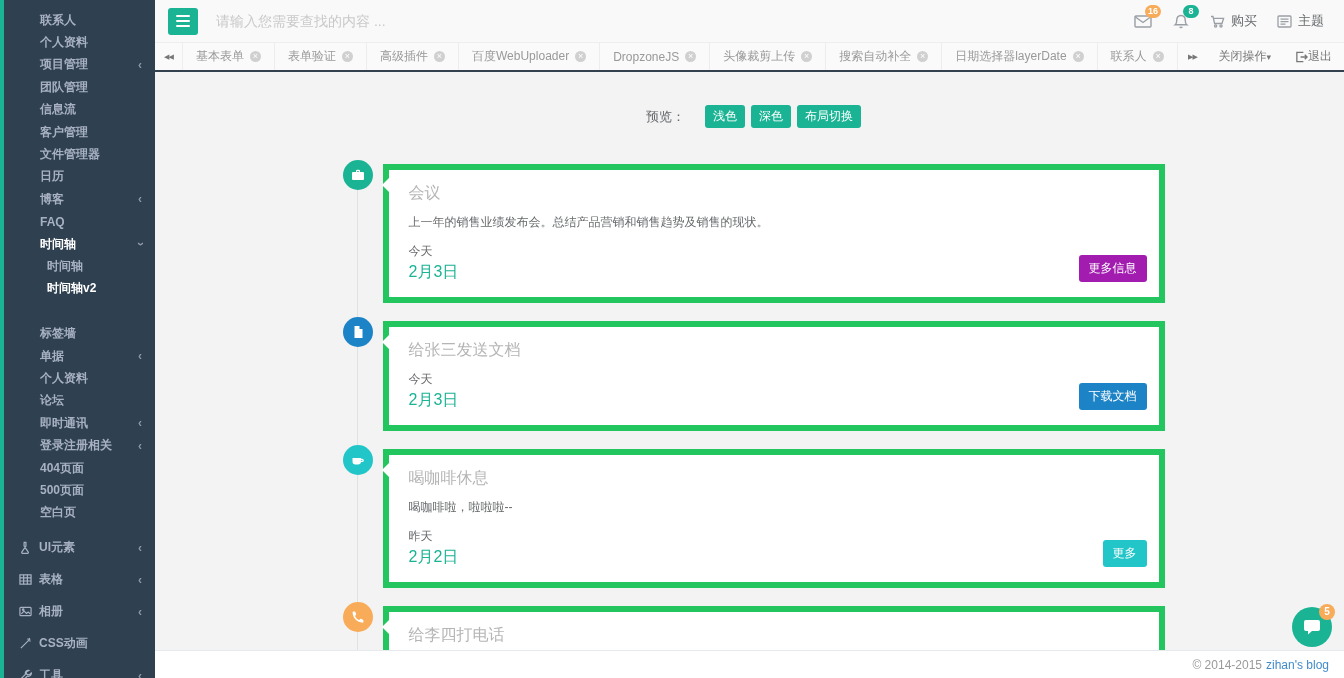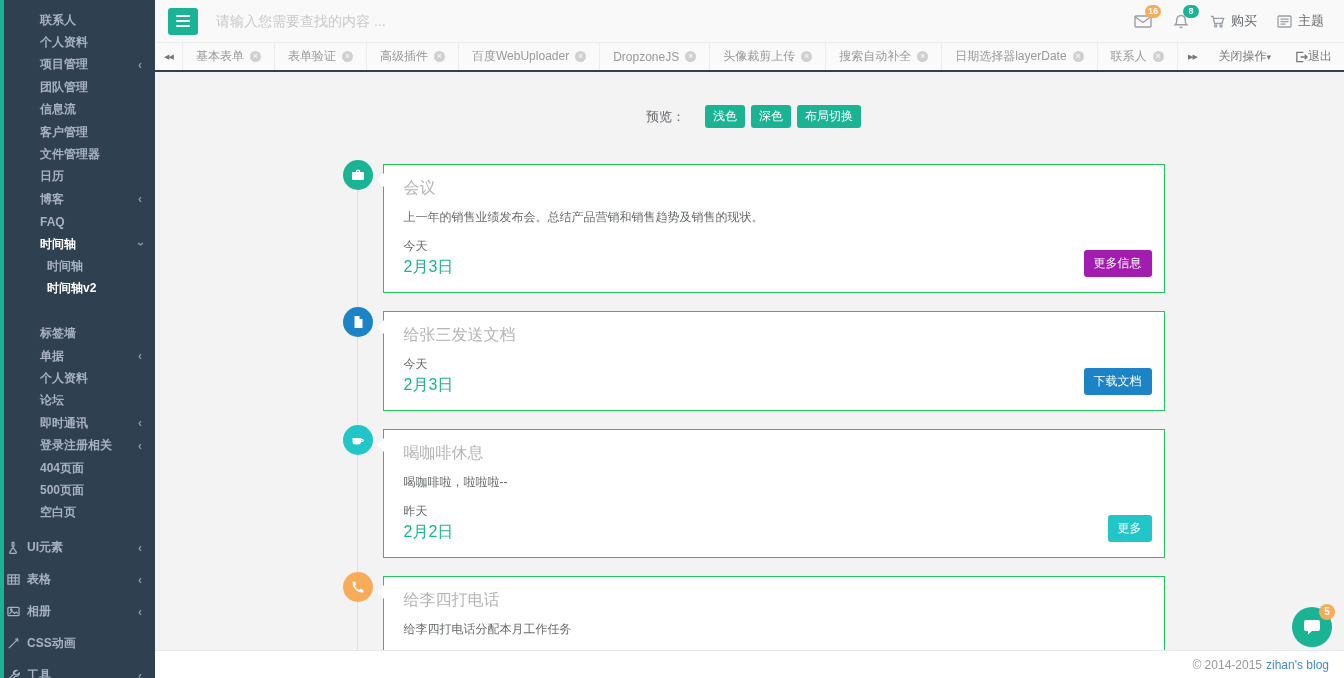--- a/index.html
+++ b/index.html
@@ -12,21 +12,21 @@
   .sidebar .accent-strip { position:absolute; left:0; top:0; width:4px; height:100%; background:#1ab394; }
   .nav-top { list-style:none; padding-top:9px; }
   .nav-top li { height:22.4px; display:flex; align-items:center; padding-left:40px;
     position:relative; font-size:12px; font-weight:600; color:#a7b1c2; cursor:pointer; white-space:nowrap; }
   .nav-top li.sub { padding-left:47px; }
   .nav-top li.open, .nav-top li.active { color:#ffffff; }
   .chev { position:absolute; right:13px; font-size:12px; color:#8d97a5; line-height:1; }
   .chev.down { transform:rotate(-90deg); }
   .submenu-gap { height:7px; list-style:none; }
   .nav-bottom { list-style:none; margin-top:8px; }
-  .nav-bottom li { height:32px; display:flex; align-items:center; padding-left:7px;
+  .nav-bottom li { height:32px; display:flex; align-items:center; padding-left:19px;
     position:relative; font-size:12px; font-weight:600; color:#a7b1c2; cursor:pointer; white-space:nowrap; }
   .nav-bottom li .micon { width:13px; height:13px; margin-right:7px; flex:none; }
   .nav-bottom li .micon svg { width:13px; height:13px; stroke:#a7b1c2; fill:none; stroke-width:1.3; }
 
   
   .topbar { position:absolute; left:155px; right:0; top:0; height:42px; background:#f9f9f9;
     display:flex; align-items:center; z-index:4; }
   .hamburger { width:30px; height:27px; margin-left:13px; background:#1ab394; border:none;
     border-radius:3px; cursor:pointer; display:flex; flex-direction:column; justify-content:center;
     align-items:center; gap:3px; }
@@ -65,21 +65,21 @@
     font-size:13px; color:#676a6c;padding-left:8px; }
   .preview-btn { background:#1ab394; color:#fff; border:none; border-radius:3px; font-size:12px;
     padding:3px 8px; cursor:pointer; font-family:inherit; }
 
   .timeline { width:830px; margin:36px auto 0; position:relative; }
   .timeline .t-line { position:absolute; left:22px; top:12px; bottom:-120px; width:1px; background:#dfe1e3; }
   .t-item { position:relative; margin-bottom:18px; }
   .t-icon { position:absolute; left:8px; top:-4px; width:30px; height:30px; border-radius:50%;
     display:flex; align-items:center; justify-content:center; z-index:2; cursor:pointer; }
   .t-icon svg { width:14px; height:14px; fill:#fff; }
-  .t-card { margin-left:48px; background:#fff; border:1px solid #22c55e; padding:13px 20px 14px;
+  .t-card { margin-left:48px; background:#fff; border:6px solid #22c55e; padding:13px 20px 14px;
     position:relative; min-height:92px; }
   .t-card::before { content:""; position:absolute; left:-7px; top:8px; border-top:7px solid transparent;
     border-bottom:7px solid transparent; border-right:7px solid #fff; }
   .t-title { font-size:16px; font-weight:400; color:#b5b5b5; margin-bottom:10px; }
   .t-body { font-size:12px; color:#676a6c; margin-bottom:12px; }
   .t-day { font-size:12px; color:#676a6c; }
   .t-date { font-size:16px; color:#1ab394; margin-top:2px; }
   .t-btn { position:absolute; right:12px; bottom:15px; border:none; border-radius:3px; color:#fff;
     font-size:12px; padding:5px 10px; cursor:pointer; font-family:inherit; }
 

